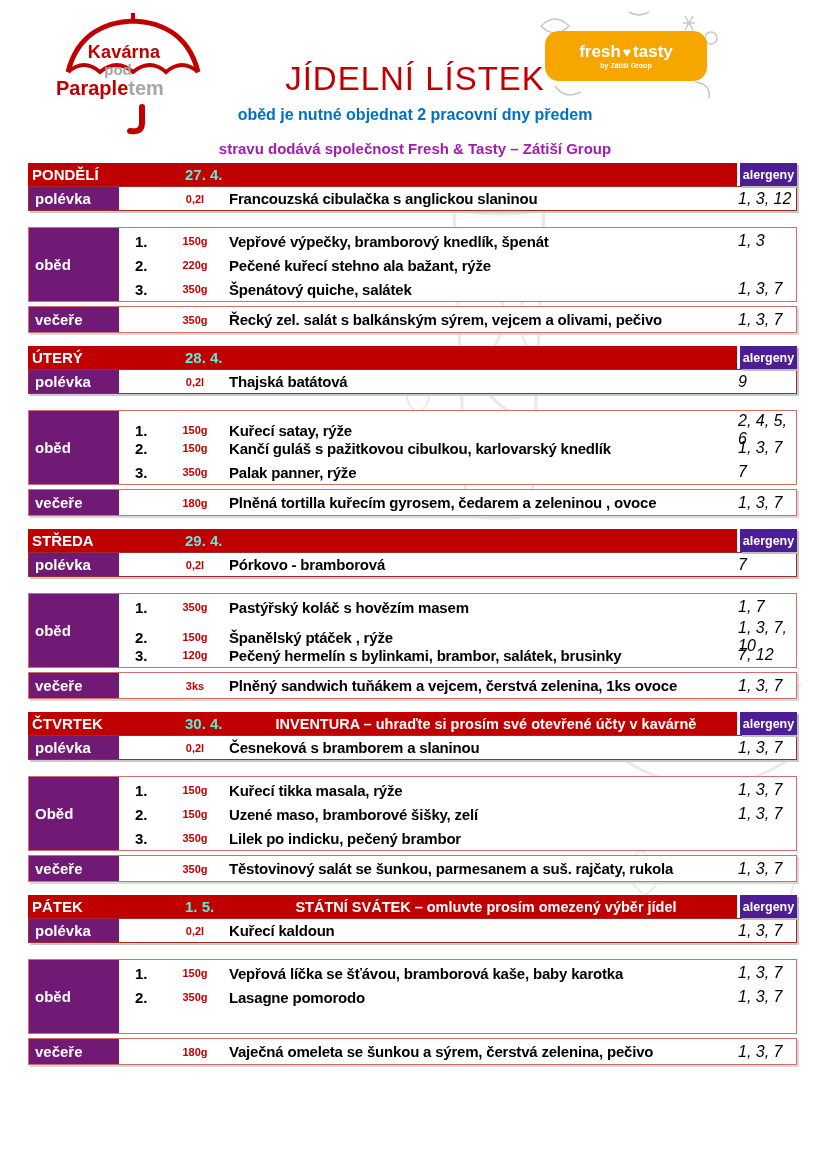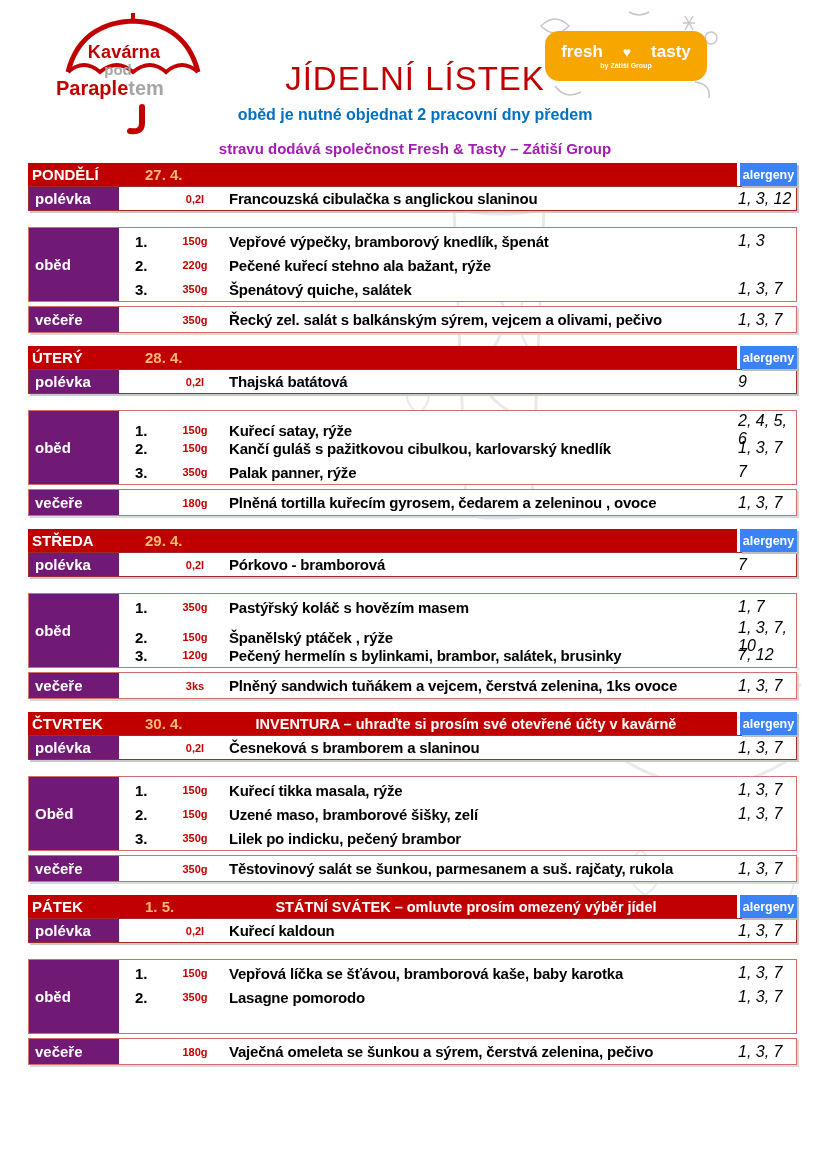--- a/index.html
+++ b/index.html
@@ -20,33 +20,33 @@
 
   .headcenter{position:absolute;left:210px;top:50px;width:410px;text-align:center;margin-top:12px;}
   .title{font-size:33px;font-weight:400;color:#c00000;letter-spacing:1px;line-height:1.05;}
   .subtitle{margin-top:9px;font-size:16px;font-weight:700;color:#0070c0;}
   .supplier{margin-top:16px;font-size:15px;font-weight:700;color:#a21caf;}
 
   .badge{position:absolute;right:16px;top:8px;width:184px;height:94px;}
   .badge .plate{position:absolute;left:10px;top:23px;width:162px;height:50px;
       background:#f7a600;border-radius:14px;display:flex;flex-direction:column;
       align-items:center;justify-content:center;}
-  .badge .brand{color:#fff;font-weight:700;font-size:17px;display:flex;align-items:flex-end;gap:20px;line-height:1;}
+  .badge .brand{color:#fff;font-weight:700;font-size:17px;display:flex;align-items:flex-end;gap:2px;line-height:1;}
   .badge .heart{font-size:14px;position:relative;top:-1px;}
   .badge .byline{color:#fff;font-weight:700;font-size:7px;margin-top:2px;}
 
   
   .table-area{position:absolute;left:28px;top:163px;width:769px;}
   .day-section{margin-bottom:13px;}
   .day-header{display:flex;height:23px;}
   .day-bar{flex:1;background:#c00000;display:flex;align-items:center;}
   .day-name{color:#fff;font-weight:700;font-size:15px;padding-left:4px;width:113px;}
-  .day-date{color:#fdba74;font-weight:700;font-size:15px;width:70px;}
+  .day-date{color:#5eead4;font-weight:700;font-size:15px;width:70px;margin-left:40px;}
   .day-note{flex:1;color:#fff;font-weight:700;font-size:14.5px;text-align:center;padding-right:20px;}
-  .alg-box{width:57px;margin-left:3px;background:#3b82f6;color:#fff;font-weight:700;font-size:12.5px;
+  .alg-box{width:57px;margin-left:3px;background:#4c1d95;color:#fff;font-weight:700;font-size:12.5px;
            display:flex;align-items:center;justify-content:center;box-shadow:2px 2px 0 #bdbdbd;}
 
   .row{display:flex;background:#fff;}
   .row-label{width:84px;background:#701a75;color:#fff;font-weight:700;font-size:15px;
              display:flex;align-items:center;padding-left:6px;border-right:2px solid #fff;}
   .cols{flex:1;display:grid;grid-template-columns:26px 48px 1fr 56px;column-gap:10px;
         align-items:center;padding-left:14px;padding-right:2px;}
   .num{font-weight:700;font-size:15px;}
   .portion{color:#c00000;font-weight:700;font-size:11px;text-align:center;}
   .dish{font-weight:700;font-size:15px;letter-spacing:-0.2px;white-space:nowrap;}

